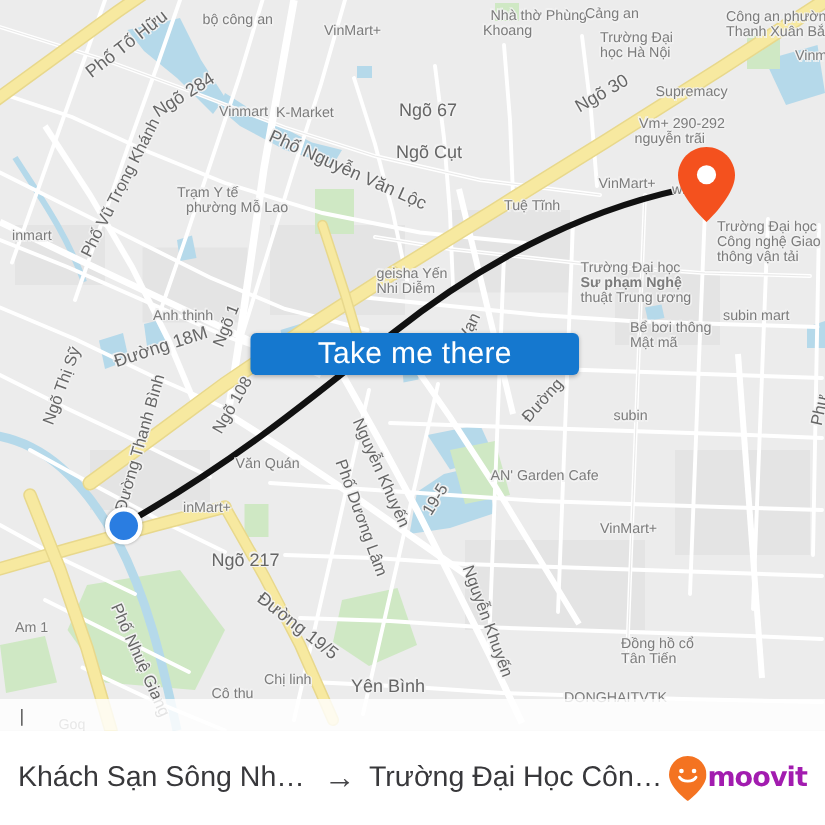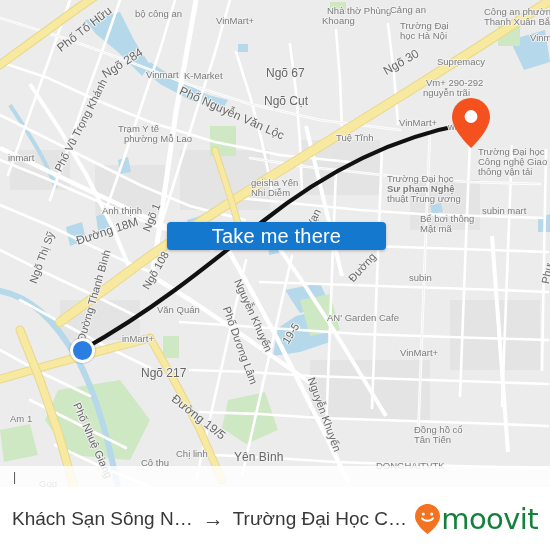--- a/index.html
+++ b/index.html
@@ -79,21 +79,21 @@
     font-size:19px;color:#38383b;
   }
   .trip-end{
     overflow:hidden;text-overflow:ellipsis;white-space:nowrap;
   }
   #trip-origin{max-width:195px;}
   #trip-dest{max-width:200px;}
   #trip-arrow{font-size:21px;color:#454548;flex:0 0 auto;}
   #moovit-logo{display:flex;align-items:center;gap:1px;flex:0 0 auto;}
   #moovit-wordmark{
-    font-size:29px;font-weight:normal;color:#15803d;letter-spacing:-.6px;
+    font-size:18px;font-weight:bold;color:#a21caf;letter-spacing:-.6px;
     font-family:"DejaVu Sans",sans-serif;
   }
 </style>
 </head>
 <body>
 
 <div id="app">
 
   <div id="map">
 

